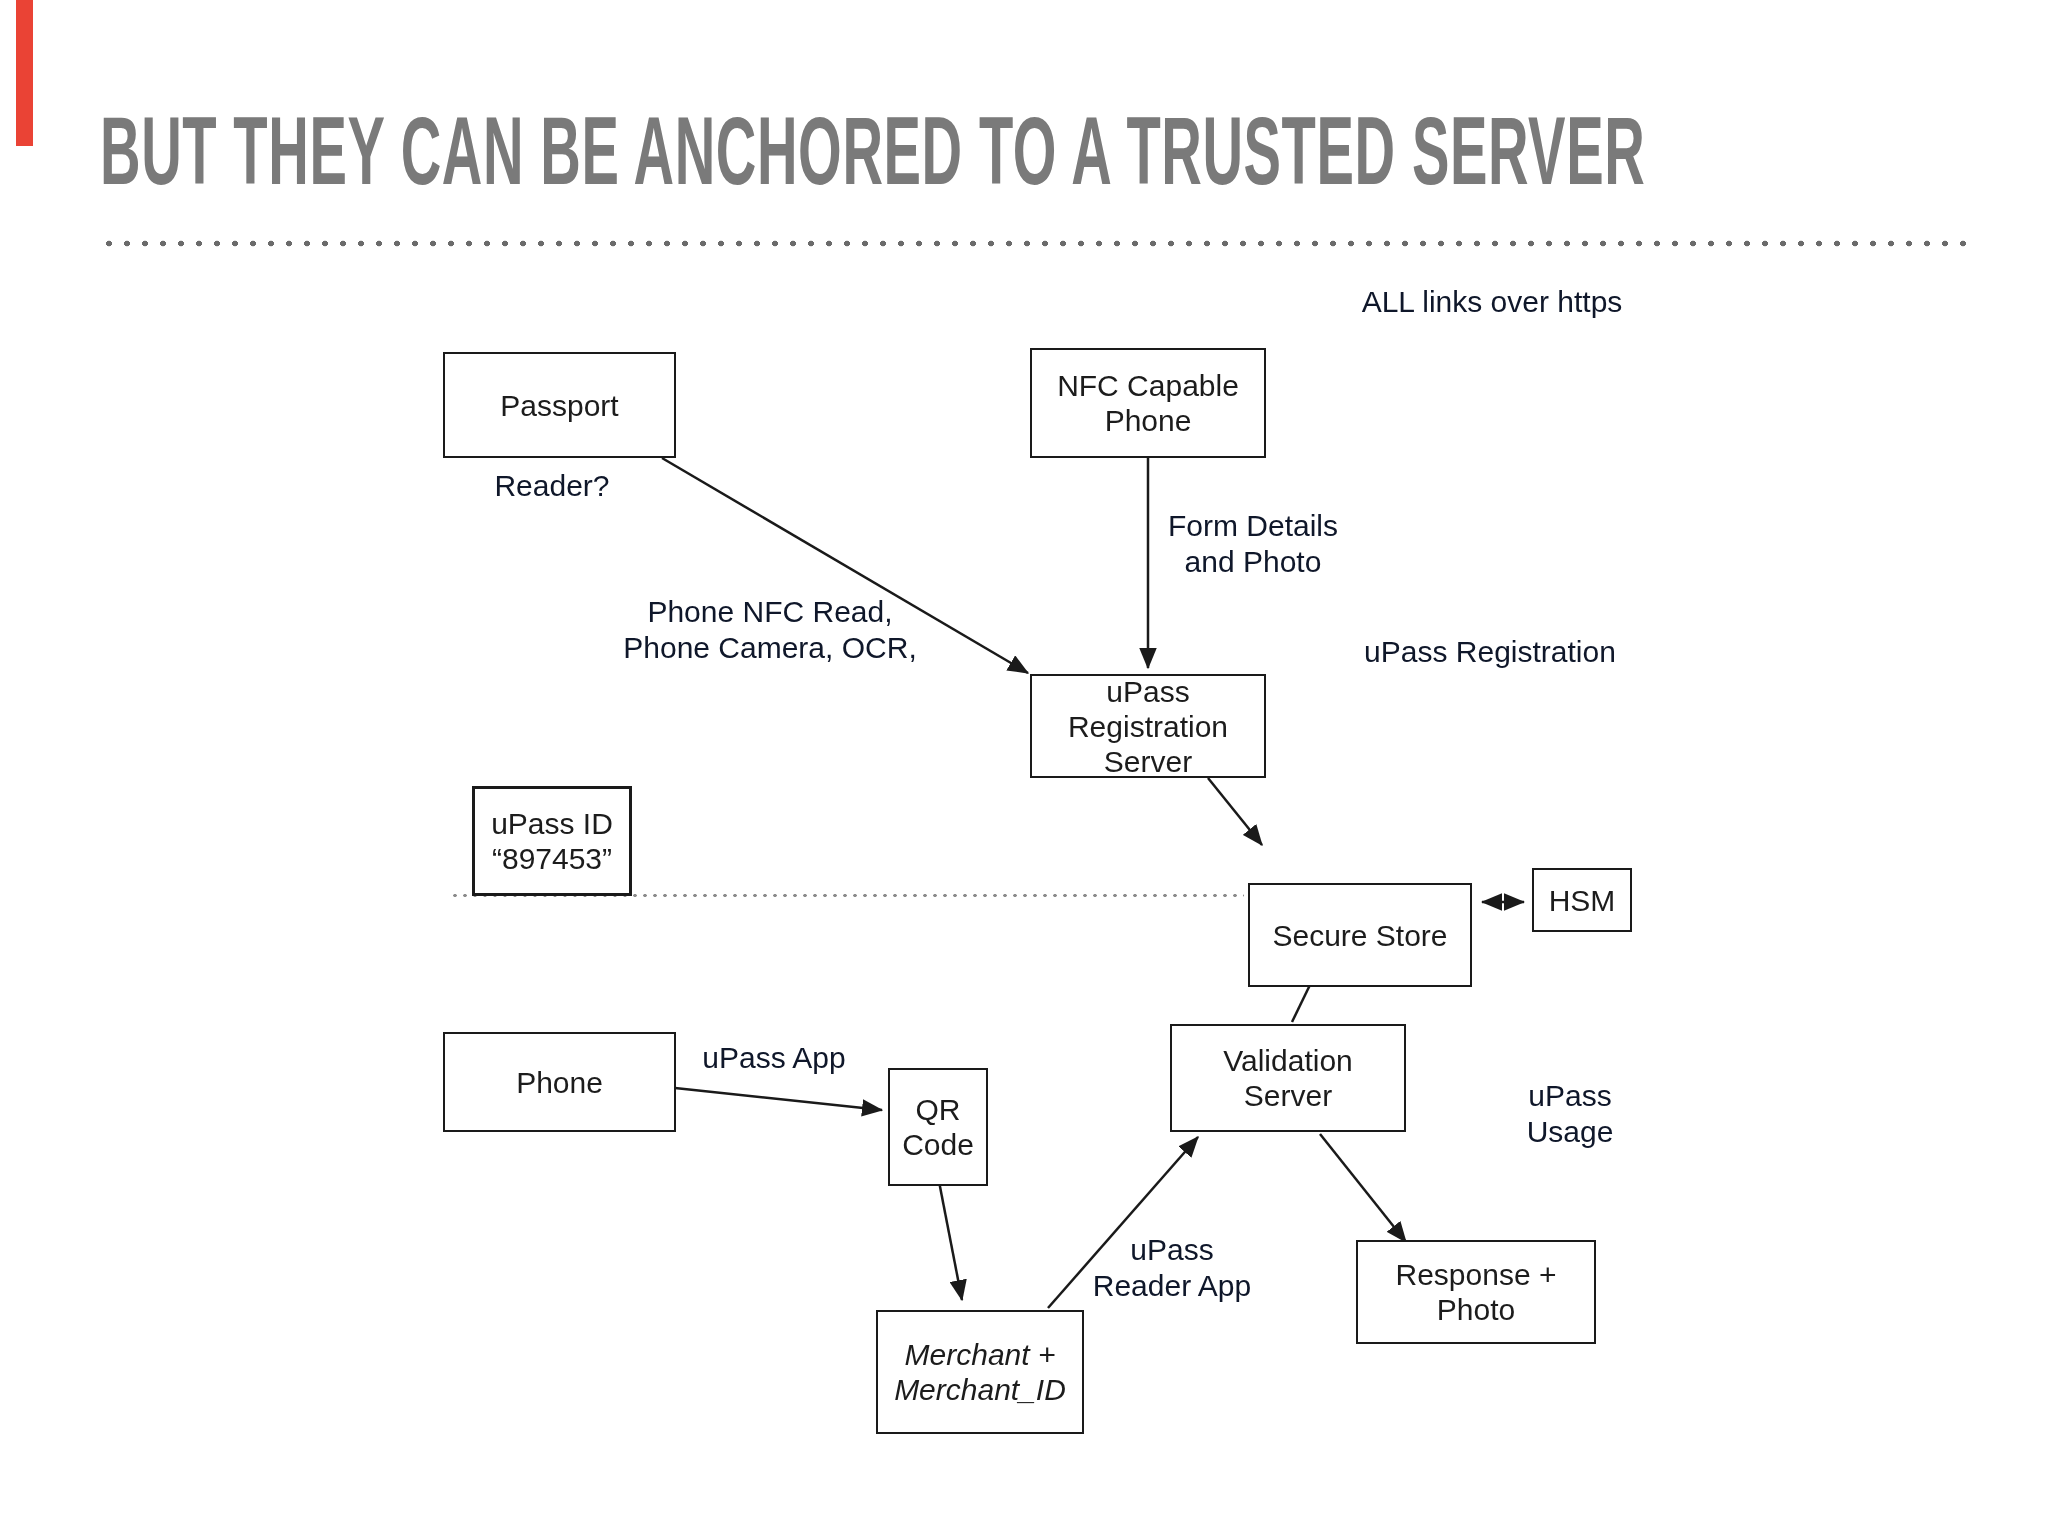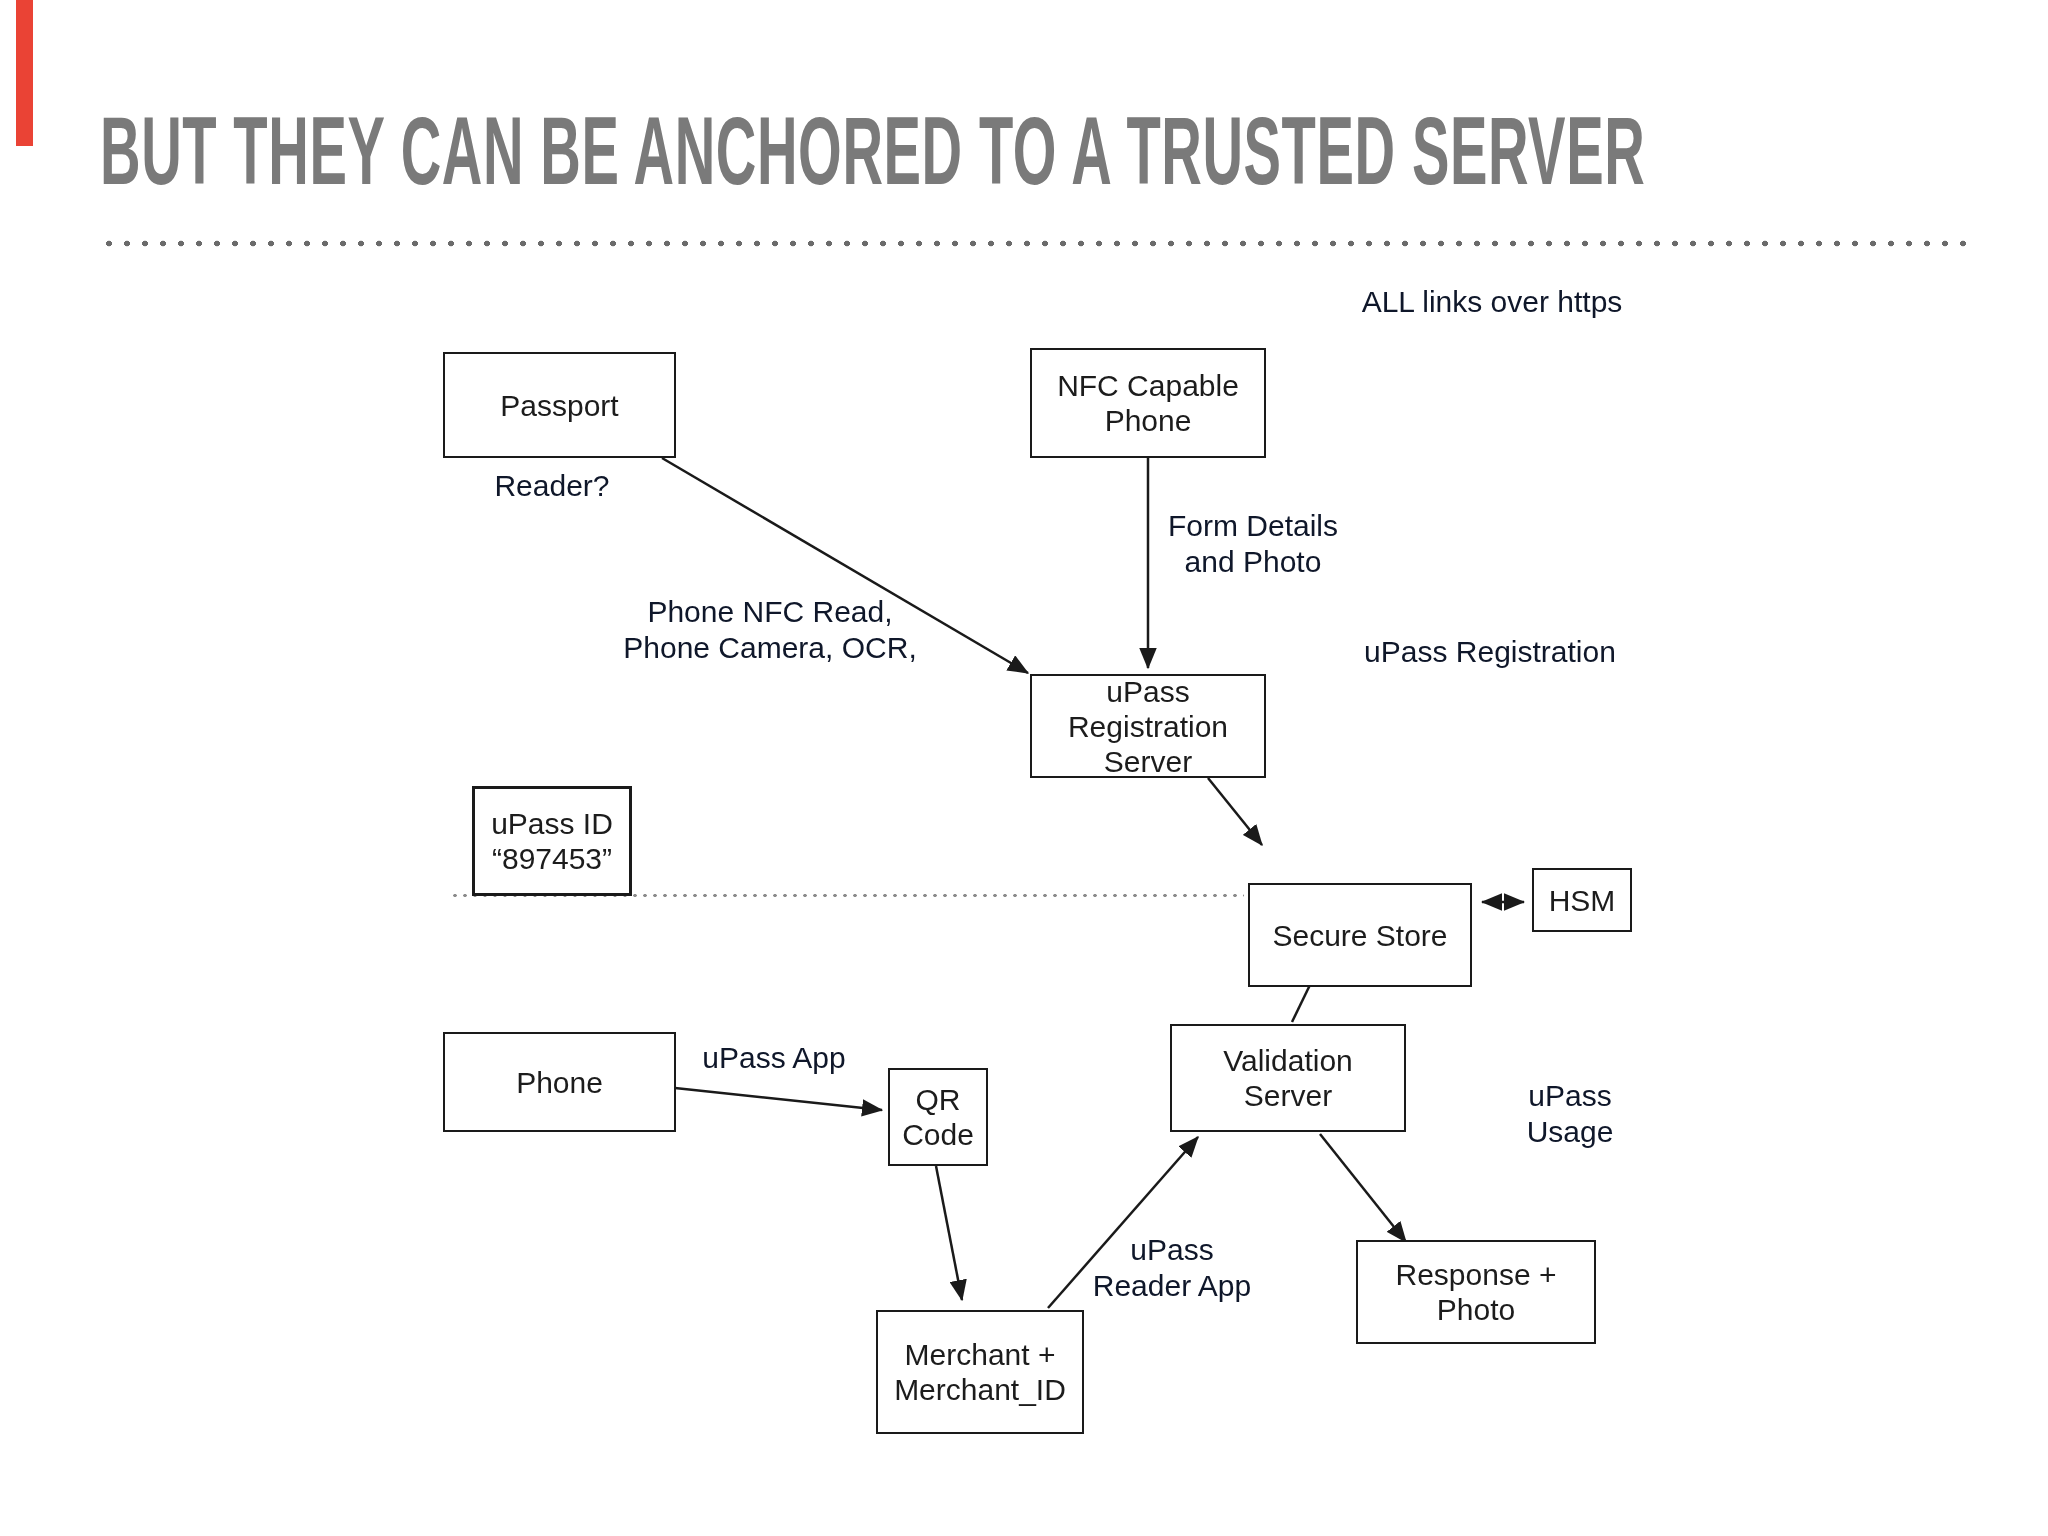--- a/index.html
+++ b/index.html
@@ -123,36 +123,36 @@
   </div>
 
   <div class="node" style="left:1532px; top:868px; width:100px; height:64px;">
     <span>HSM</span>
   </div>
 
   <div class="node" style="left:443px; top:1032px; width:233px; height:100px;">
     <span>Phone</span>
   </div>
 
-  <div class="node" style="left:888px; top:1068px; width:100px; height:98px;">
+  <div class="node" style="left:888px; top:1068px; width:100px; height:118px;">
     <span>QR</span>
     <span>Code</span>
   </div>
 
   <div class="node" style="left:1142px; top:1024px; width:236px; height:108px;margin-left:28px;">
     <span>Validation</span>
     <span>Server</span>
   </div>
 
   <div class="node" style="left:1356px; top:1240px; width:240px; height:104px;">
     <span>Response +</span>
     <span>Photo</span>
   </div>
 
-  <div class="node" style="left:876px; top:1310px; width:208px; height:124px;">
+  <div class="node" style="left:876px; top:1310px; width:208px; height:124px;font-style:italic;">
     <span>Merchant +</span>
     <span>Merchant_ID</span>
   </div>
 
   <div class="flabel" style="left:1322px; top:284px; width:340px;">
     <span>ALL links over https</span>
   </div>
 
   <div class="flabel" style="left:402px; top:468px; width:300px;">
     <span>Reader?</span>

